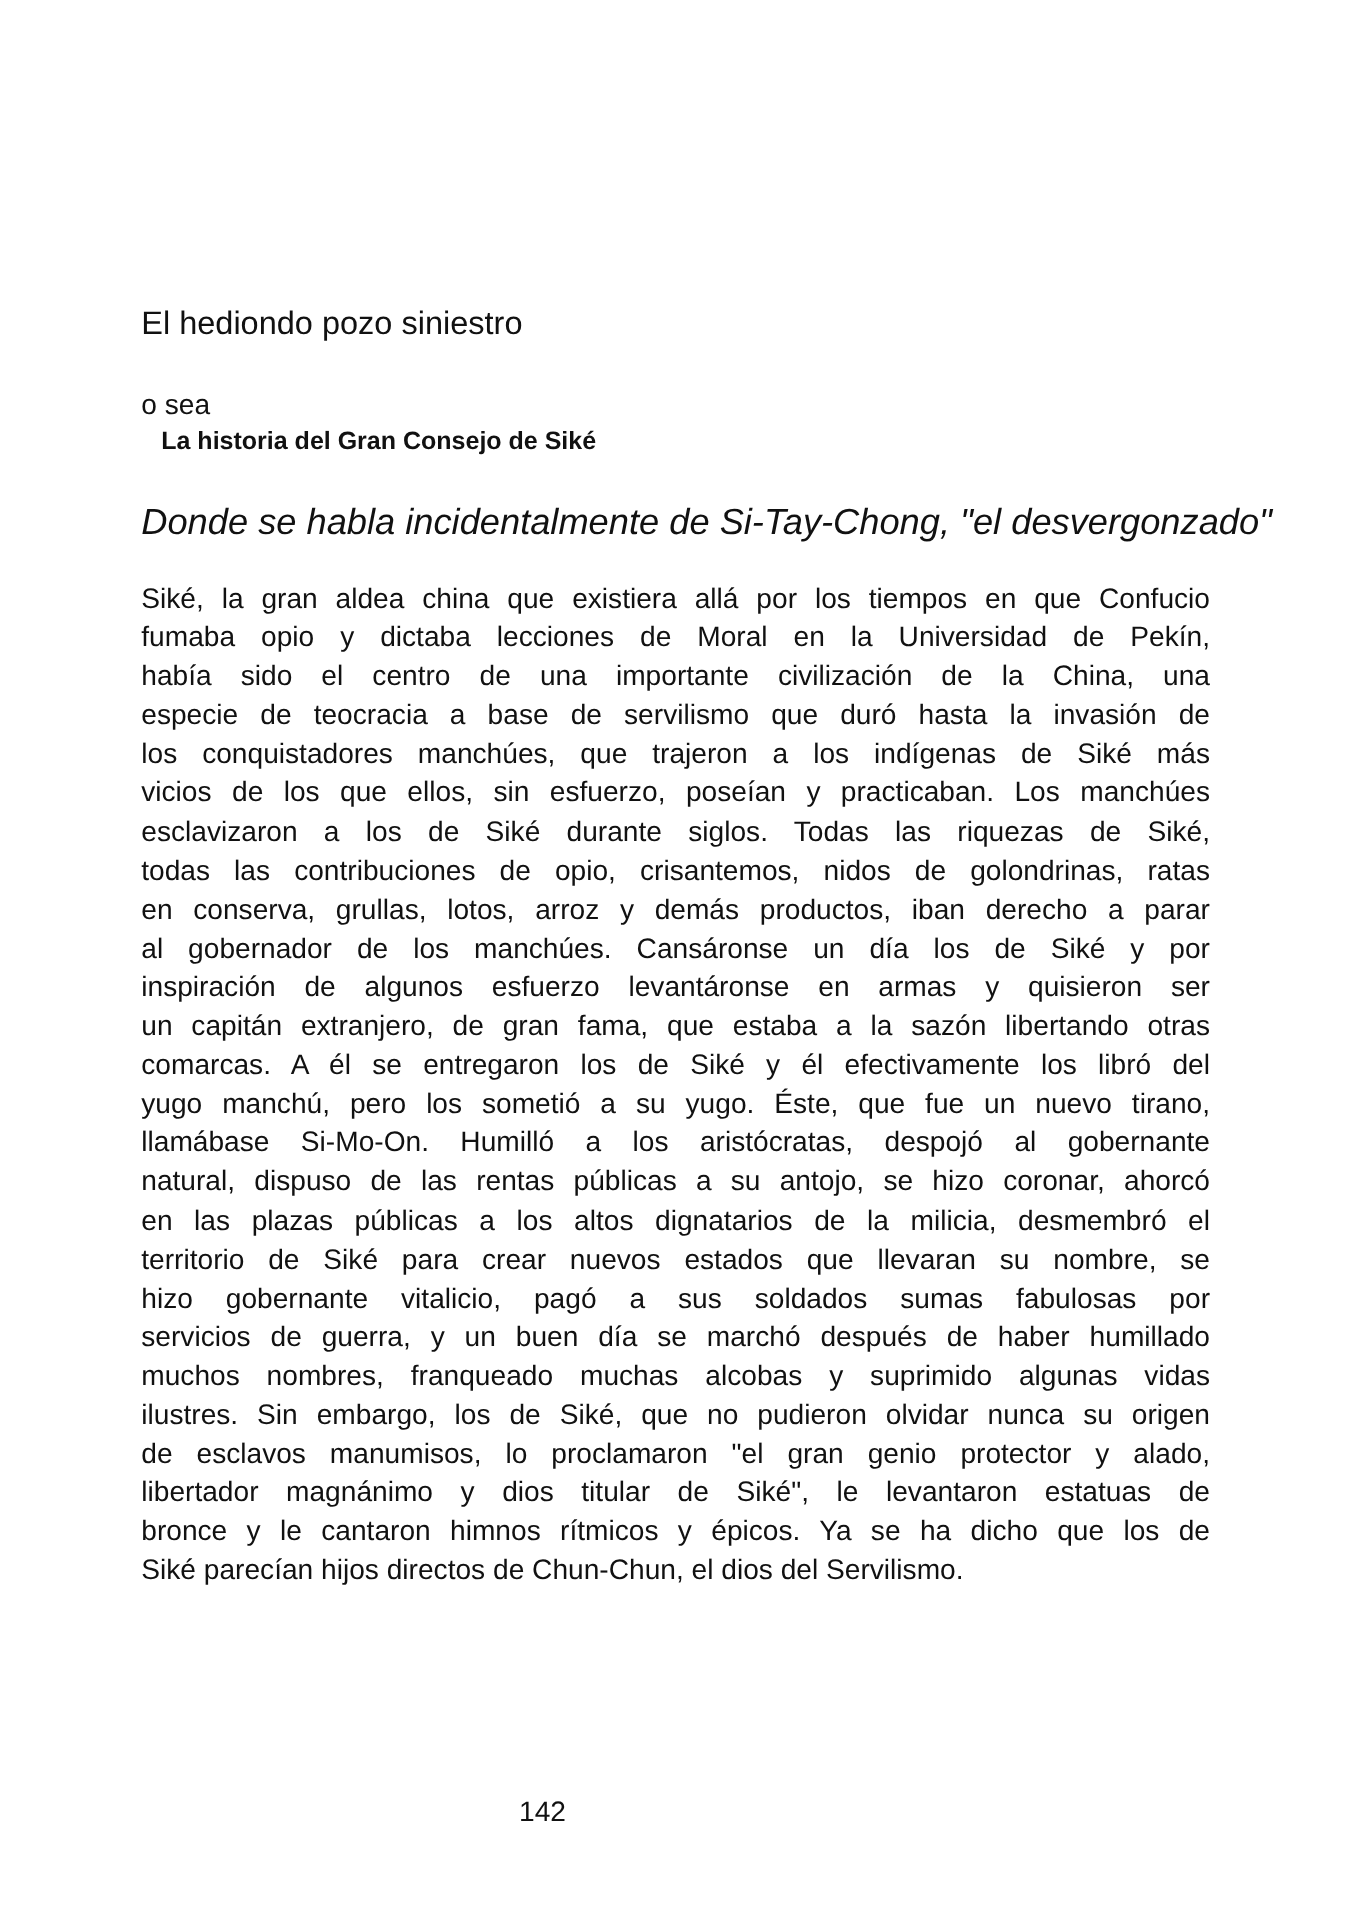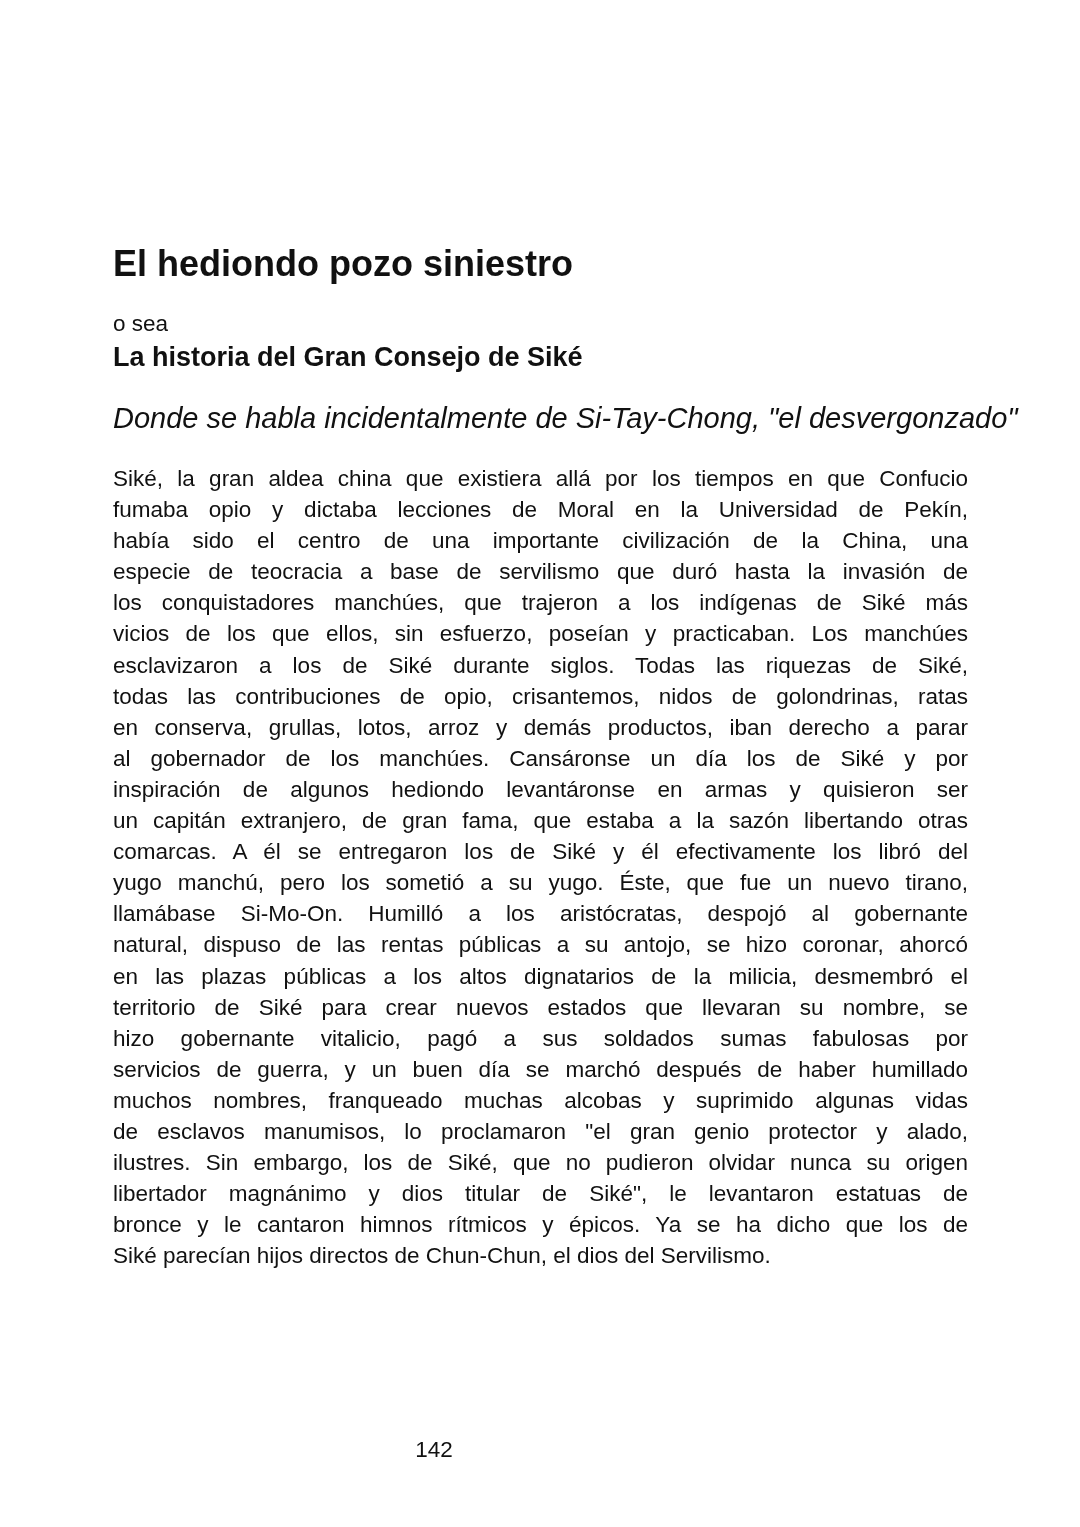--- a/index.html
+++ b/index.html
@@ -18,39 +18,39 @@
     .page {
       position: absolute;
       left: 113px;
       top: 0;
       width: 855px;
     }
     .title {
       position: absolute;
       top: 243px;
       left: 0;
-      font-size: 36px;
-      font-weight: bold;
+      font-size: 26px;
+      font-weight: normal;
       margin: 0;
       letter-spacing: 0;
       white-space: nowrap;
     }
     .o-sea {
       position: absolute;
       top: 311px;
       left: 0;
       font-size: 22.5px;
       margin: 0;
       white-space: nowrap;
     }
     .subtitle {
       position: absolute;
       top: 342px;
-      left: 0;
-      font-size: 27px;
+      left: 16px;
+      font-size: 20px;
       font-weight: bold;
       margin: 0;
       white-space: nowrap;
     }
     .epigraph {
       position: absolute;
       top: 402px;
       left: 0;
       font-size: 29px;
       font-style: italic;
@@ -100,32 +100,32 @@
     <span class="line">Siké, la gran aldea china que existiera allá por los tiempos en que Confucio</span>
     <span class="line">fumaba opio y dictaba lecciones de Moral en la Universidad de Pekín,</span>
     <span class="line">había sido el centro de una importante civilización de la China, una</span>
     <span class="line">especie de teocracia a base de servilismo que duró hasta la invasión de</span>
     <span class="line">los conquistadores manchúes, que trajeron a los indígenas de Siké más</span>
     <span class="line">vicios de los que ellos, sin esfuerzo, poseían y practicaban. Los manchúes</span>
     <span class="line">esclavizaron a los de Siké durante siglos. Todas las riquezas de Siké,</span>
     <span class="line">todas las contribuciones de opio, crisantemos, nidos de golondrinas, ratas</span>
     <span class="line">en conserva, grullas, lotos, arroz y demás productos, iban derecho a parar</span>
     <span class="line">al gobernador de los manchúes. Cansáronse un día los de Siké y por</span>
-    <span class="line">inspiración de algunos hediondo levantáronse en armas y quisieron ser</span>
+    <span class="line">inspiración de algunos esfuerzo levantáronse en armas y quisieron ser</span>
     <span class="line">un capitán extranjero, de gran fama, que estaba a la sazón libertando otras</span>
     <span class="line">comarcas. A él se entregaron los de Siké y él efectivamente los libró del</span>
     <span class="line">yugo manchú, pero los sometió a su yugo. Éste, que fue un nuevo tirano,</span>
     <span class="line">llamábase Si-Mo-On. Humilló a los aristócratas, despojó al gobernante</span>
     <span class="line">natural, dispuso de las rentas públicas a su antojo, se hizo coronar, ahorcó</span>
     <span class="line">en las plazas públicas a los altos dignatarios de la milicia, desmembró el</span>
     <span class="line">territorio de Siké para crear nuevos estados que llevaran su nombre, se</span>
     <span class="line">hizo gobernante vitalicio, pagó a sus soldados sumas fabulosas por</span>
     <span class="line">servicios de guerra, y un buen día se marchó después de haber humillado</span>
     <span class="line">muchos nombres, franqueado muchas alcobas y suprimido algunas vidas</span>
+    <span class="line">ilustres. Sin embargo, los de Siké, que no pudieron olvidar nunca su origen</span>
     <span class="line">de esclavos manumisos, lo proclamaron "el gran genio protector y alado,</span>
-    <span class="line">ilustres. Sin embargo, los de Siké, que no pudieron olvidar nunca su origen</span>
     <span class="line">libertador magnánimo y dios titular de Siké", le levantaron estatuas de</span>
     <span class="line">bronce y le cantaron himnos rítmicos y épicos. Ya se ha dicho que los de</span>
     <span class="line last">Siké parecían hijos directos de Chun-Chun, el dios del Servilismo.</span>
   </div>
 </div>
 
 <p class="page-number">142</p>
 
 </body></html>

